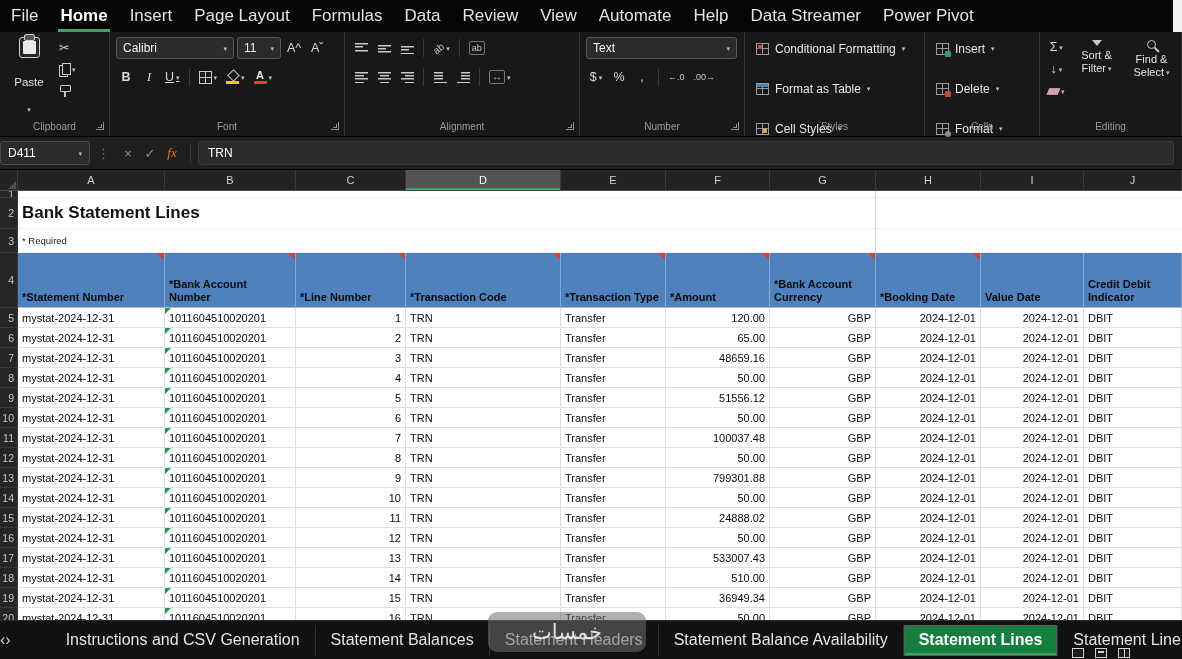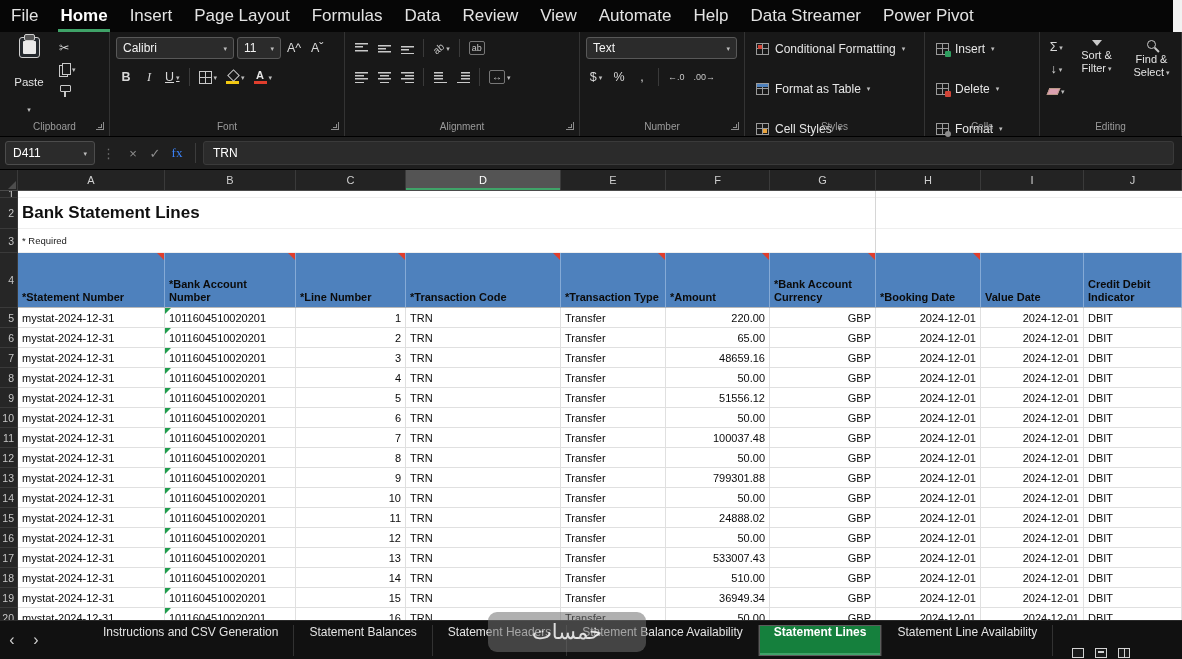--- a/index.html
+++ b/index.html
@@ -96,24 +96,24 @@
 .edit-mini .sbtn{height:20px}
 .i-eraser{width:11px;height:7px;background:#dba0b0;border:1px solid #b98;transform:skewX(-22deg);display:inline-block}
 .big-btn{width:52px;display:flex;flex-direction:column;align-items:center;justify-content:flex-start;font-size:11px;line-height:13px;color:#e4e4e4;text-align:center;padding-top:3px;border-radius:3px}
 .i-funnel{width:0;height:0;border-left:5px solid transparent;border-right:5px solid transparent;border-top:6px solid #c9c9c9;margin-bottom:3px}
 .i-mag{width:9px;height:9px;border:1.5px solid #c9c9c9;border-radius:50%;position:relative;margin-bottom:4px}
 .i-mag::after{content:"";position:absolute;width:6px;height:1.5px;background:#c9c9c9;transform:rotate(45deg);right:-5px;bottom:-2px}
 .with-chev{display:flex;align-items:center;gap:2px}
 
 
 .formula-bar{height:33px;background:#1f1f1f;display:flex;align-items:center;border-bottom:1px solid #000}
-.name-box{width:90px;height:24px;margin-left:5px;background:#2b2b2b;border:1px solid #4c4c4c;border-radius:3px;display:flex;align-items:center;justify-content:space-between;padding:0 7px;font-size:12px;color:#fff}
+.name-box{width:90px;height:24px;background:#2b2b2b;border:1px solid #4c4c4c;border-radius:3px;display:flex;align-items:center;justify-content:space-between;padding:0 7px;font-size:12px;color:#fff}
 .fb-dots{color:#707070;font-size:13px;margin:0 7px}
 .fb-btn{width:22px;text-align:center;color:#8f8f8f;font-size:13px}
-.fx{font-family:"Liberation Serif",serif;color:#3b82f6}
+.fx{font-style:italic;font-family:"Liberation Serif",serif;color:#f97316}
 .fb-sep{width:1px;height:20px;background:#3c3c3c;margin:0 7px}
 .formula-field{flex:1;height:24px;background:#2b2b2b;border:1px solid #3a3a3a;border-radius:3px;margin-right:8px;display:flex;align-items:center;padding:0 9px;font-size:12px;color:#fff}
 
 
 .grid{height:450px;background:#fff;overflow:hidden;position:relative}
 .col-strip{display:flex;height:21px;background:#232323;border-bottom:1px solid #4a4a4a}
 .corner-cell{width:18px;flex:none;border-right:1px solid #3a3a3a;position:relative;background:#232323}
 .corner-cell::after{content:"";position:absolute;right:1px;bottom:1px;border-left:8px solid transparent;border-bottom:8px solid #4d4d4d}
 .col-cell{flex:none;display:flex;align-items:center;justify-content:center;font-size:11px;color:#cfcfcf;border-right:1px solid #3a3a3a}
 .col-cell.selected{background:#545454;color:#fff;box-shadow:inset 0 -2px 0 #3fa368}
@@ -132,21 +132,21 @@
 .red-corner{position:absolute;right:0;top:0;border-top:7px solid #e03e2d;border-left:7px solid transparent}
 .drow{height:20px}
 .cell{flex:none;font-size:11px;color:#0a0a0a;border-right:1px solid #e0e0e0;border-bottom:1px solid #e0e0e0;padding:0 4px;display:flex;align-items:center;position:relative;overflow:hidden;white-space:nowrap;background:#fff}
 .cell.num{justify-content:flex-end}
 .green-corner{position:absolute;left:0;top:0;border-top:6px solid #1f9d4d;border-right:6px solid transparent}
 
 
 .tabbar{height:39px;background:#111;display:flex;align-items:center;position:relative;border-top:1px solid #2a2a2a}
 .tab-nav{width:24px;text-align:center;color:#d0d0d0;font-size:16px;line-height:30px}
 .tabs{display:flex;align-items:stretch;height:31px;margin-left:40px}
-.tab{display:flex;align-items:flex-start;padding:0 15px;font-size:12px;border-right:1px solid #323232;color:#e4e4e4;white-space:nowrap}
+.tab{display:flex;align-items:center;padding:0 15px;font-size:16px;border-right:1px solid #323232;color:#e4e4e4;white-space:nowrap}
 .tab.active{background:#15803d;color:#fff;font-weight:bold;box-shadow:inset 0 0 0 1px #5c5c5c,inset 0 -3px 0 #3fa368}
 .view-icons{position:absolute;right:52px;bottom:1px;display:flex;gap:11px}
 .vicon{width:12px;height:10px;border:1px solid #d2d2d2;background:#1a1a1a;position:relative}
 .vicon.v1::after{content:"";position:absolute;left:2px;right:2px;top:2px;height:2px;background:#d2d2d2}
 .vicon.v2::after{content:"";position:absolute;left:50%;top:0;bottom:0;width:1px;background:#d2d2d2}
 
 
 .watermark{position:absolute;left:488px;top:612px;width:158px;height:40px;background:rgba(112,112,112,.55);border-radius:9px;display:flex;align-items:center;justify-content:center;color:rgba(255,255,255,.82);font-size:21px;z-index:60;direction:rtl}
 </style>
 </head>
@@ -516,21 +516,21 @@
         <div class="cell cw3 num">
           <span class="cv">1</span>
         </div>
         <div class="cell cw4">
           <span class="cv">TRN</span>
         </div>
         <div class="cell cw5">
           <span class="cv">Transfer</span>
         </div>
         <div class="cell cw6 num">
-          <span class="cv">220.00</span>
+          <span class="cv">120.00</span>
         </div>
         <div class="cell cw7 num">
           <span class="cv">GBP</span>
         </div>
         <div class="cell cw8 num">
           <span class="cv">2024-12-01</span>
         </div>
         <div class="cell cw9 num">
           <span class="cv">2024-12-01</span>
         </div>

